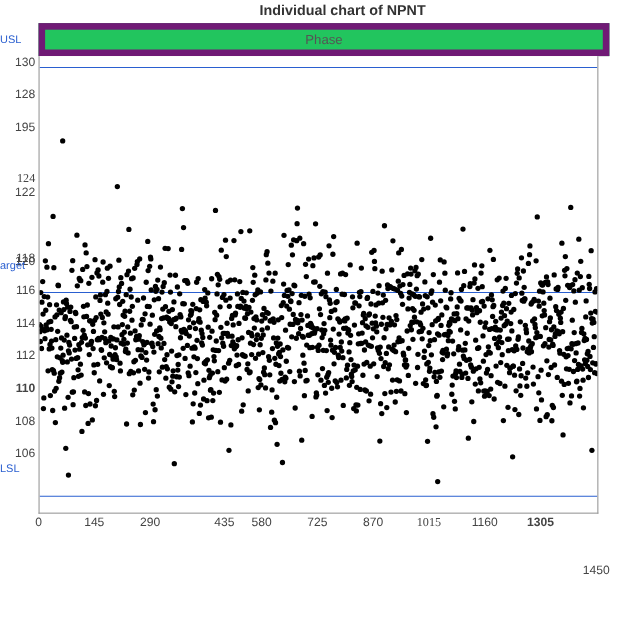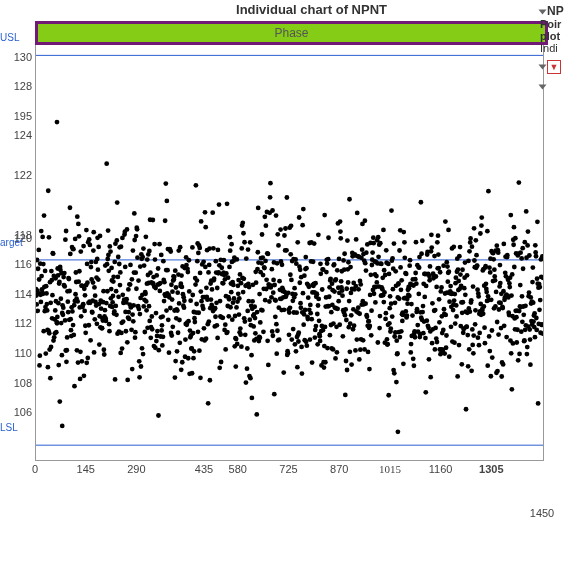--- a/index.html
+++ b/index.html
@@ -1,18 +1,18 @@
 <!DOCTYPE html>
 <html><head>
 <meta charset="utf-8">
 <style>
   html,body{margin:0;padding:0;font-family:Arial,Helvetica,sans-serif;font-size:11px;color:#333;background:#fff}
   #wrap{position:relative;width:578px;height:578px;overflow:hidden}
   .title{font-weight:bold;font-size:13px;text-align:center;padding:2px 0 4px 45px}
-  .phase-header{position:relative;left:35px;width:507px;border:3px solid #701a75;background:#84cc16;text-align:center;font-size:12px;padding:2px 0;color:#555}
+  .phase-header{position:relative;left:35px;width:507px;border:6px solid #701a75;background:#22c55e;text-align:center;font-size:12px;padding:2px 0;color:#555}
   .plot-box{position:relative;left:35px;top:0;width:507px;height:415px;border:1px solid #999;border-top:none;background:#fff}
   svg.plot{position:absolute;left:0;top:0;width:100%;height:100%}
   .y-axis{position:absolute;left:0;top:27px;width:34px;height:415px}
   .y-tick{position:absolute;right:2px;font-size:11px;color:#444;transform:translateY(-50%)}
   .ref-label{position:absolute;left:0;font-size:10px;color:#2a5fd0;transform:translateY(-50%)}
   .x-axis{position:relative;left:35px;width:507px;height:18px;margin-top:2px}
   .x-tick{position:absolute;top:0;font-size:11px;color:#444;transform:translateX(-50%)}
   .side{position:absolute;right:0;top:4px;width:38px;font-size:11px}
   .side .tri{display:inline-block;width:0;height:0;border-left:5px solid #666;border-top:4px solid transparent;border-bottom:4px solid transparent;transform:rotate(90deg);margin-right:2px;vertical-align:middle}
   .side .hdr{font-weight:bold;font-size:12px}
@@ -21,28 +21,28 @@
 </head>
 <body>
 <div id="wrap">
 
 <div class="title">Individual chart of NPNT</div>
 <div class="phase-header">Phase</div>
 
 <div class="y-axis">
       <div class="y-tick" style="top: 385.357px;">106</div>
       <div class="y-tick" style="top: 355.714px;">108</div>
-      <div class="y-tick" style="top: 326.071px;">110</div>
+      <div class="y-tick" style="top: 326.071px; font-weight: bold;">110</div>
       <div class="y-tick" style="top: 296.429px;">112</div>
       <div class="y-tick" style="top: 266.786px;">114</div>
       <div class="y-tick" style="top: 237.143px;">116</div>
       <div class="y-tick" style="top: 207.5px;">118</div>
       <div class="y-tick" style="top: 177.857px; margin-top: 33px;">120</div>
       <div class="y-tick" style="top: 148.214px;">122</div>
-      <div class="y-tick" style="top: 108px;">124</div>
+      <div class="y-tick" style="top: 135px; font-family: Liberation Serif, serif;">124</div>
       <div class="y-tick" style="top: 88.9286px;">195</div>
       <div class="y-tick" style="top: 59.2857px;">128</div>
       <div class="y-tick" style="top: 29.6429px;">130</div>
       <div class="ref-label" style="top: 10.375px;">USL</div>
       <div class="ref-label" style="top: 214.911px;">arget</div>
       <div class="ref-label" style="top: 400.179px;">LSL</div>
     </div>
 <div class="plot-box">
   <svg class="plot">
         <line x1="0" x2="507" y1="10.37499999999983" y2="10.37499999999983" stroke="#2a5fd0" stroke-width="1"></line>
@@ -1512,22 +1512,14 @@
       <div class="x-tick" style="left: 169px;">435</div>
       <div class="x-tick" style="left: 202.8px;">580</div>
       <div class="x-tick" style="left: 253.5px;">725</div>
       <div class="x-tick" style="left: 304.2px;">870</div>
       <div class="x-tick" style="left: 354.9px; font-family: Liberation Serif, serif;">1015</div>
       <div class="x-tick" style="left: 405.6px;">1160</div>
       <div class="x-tick" style="left: 456.3px; font-weight: bold;">1305</div>
       <div class="x-tick" style="left: 507px; margin-top: 44px;">1450</div>
     </div>
 
-<div class="side">
-  <div><span class="tri"></span><span class="hdr">NP</span></div>
-  <div style="font-weight:bold">Poir</div>
-  <div style="font-weight:bold">plot</div>
-  <div>Indi</div>
-  <div style="margin-top:6px"><span class="tri"></span><span class="red">▼</span></div>
-  <div style="margin-top:6px"><span class="tri"></span></div>
-</div>
 
 </div>
 
 </body></html>

